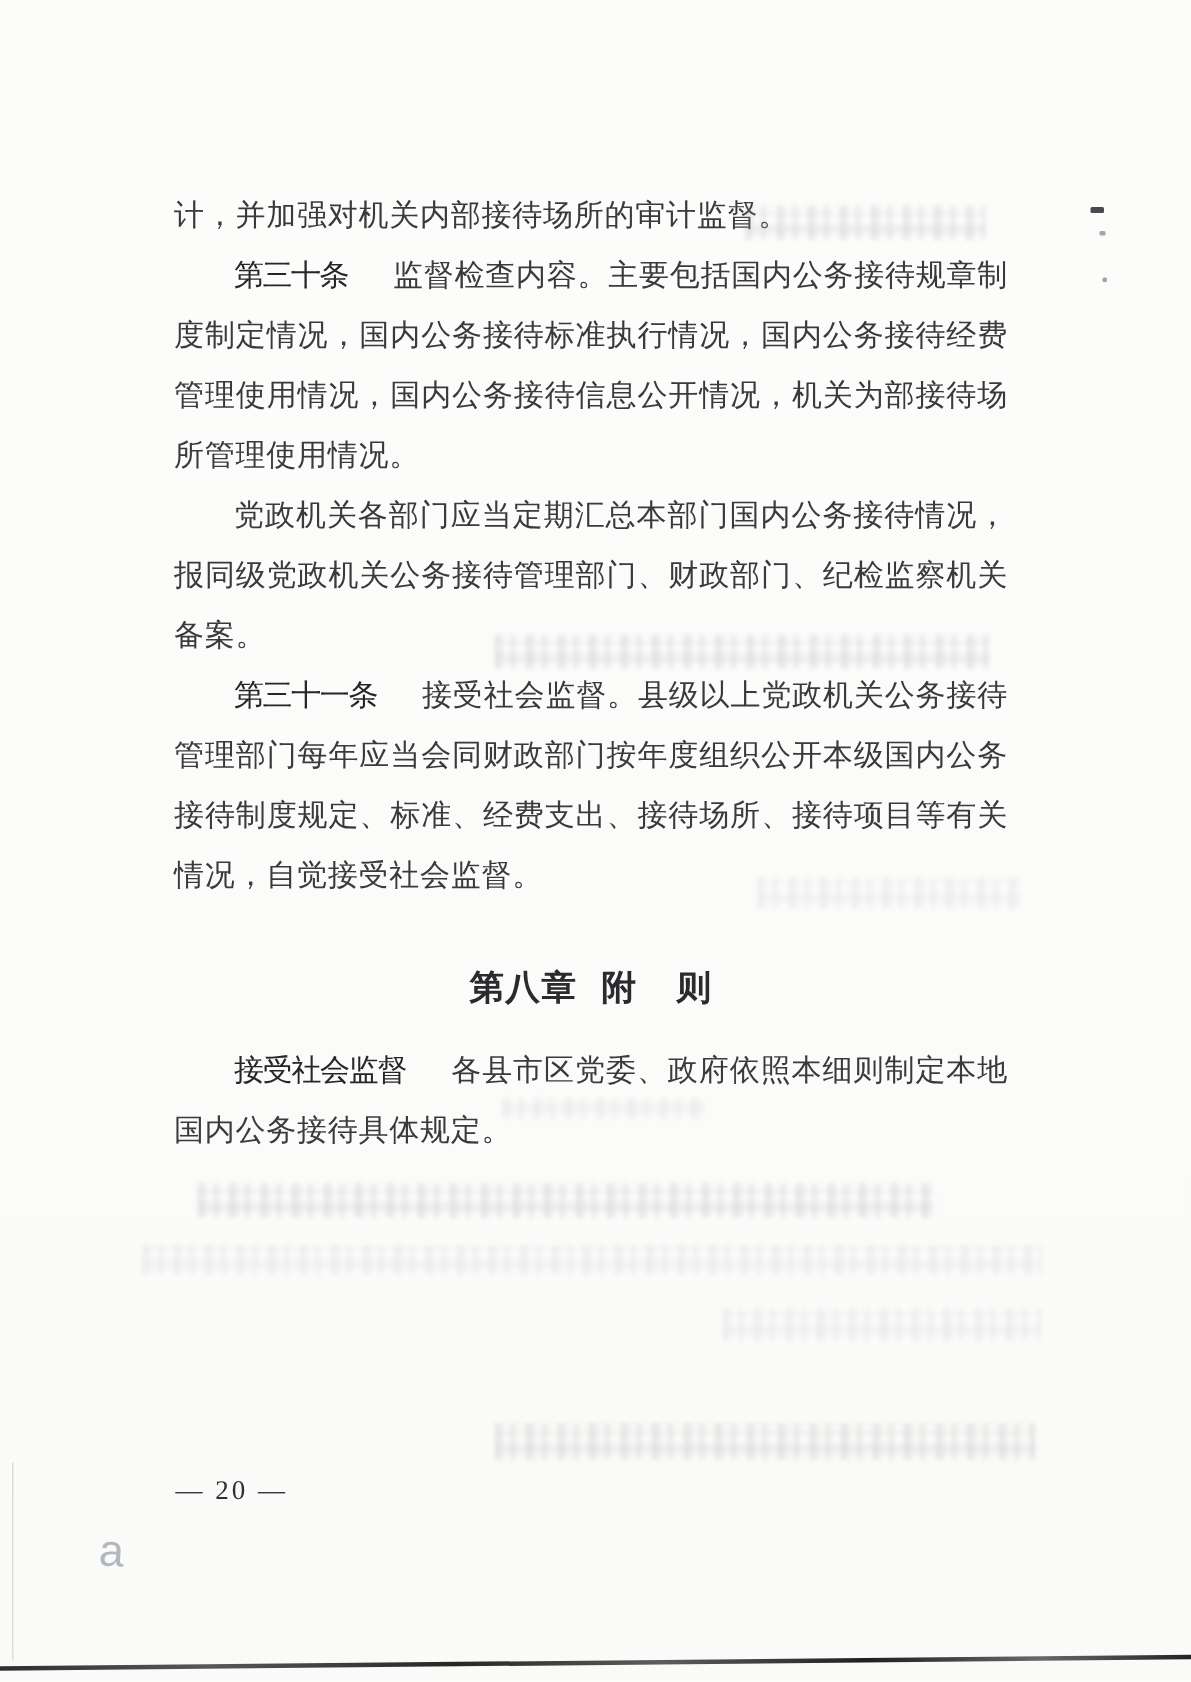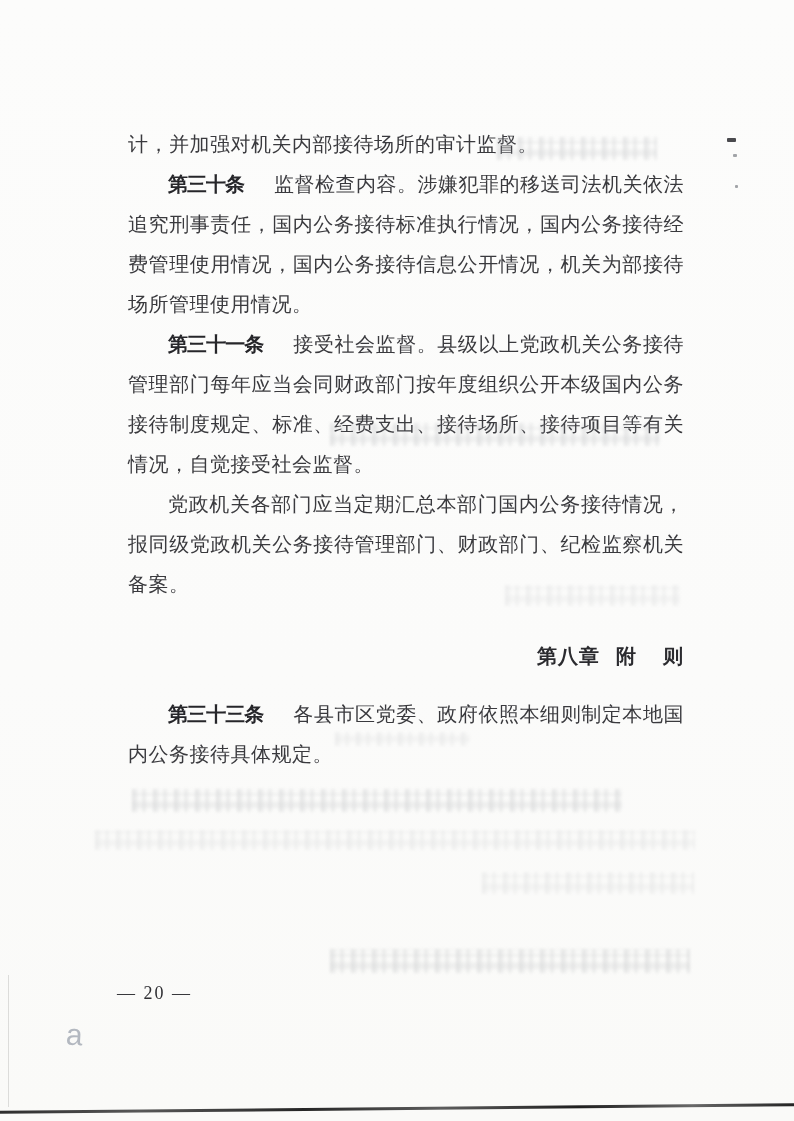--- a/index.html
+++ b/index.html
@@ -10,45 +10,45 @@
     overflow:hidden;
     font-family:"Liberation Serif","DejaVu Serif",serif;
   }
   .page{
     position:absolute;inset:0;
     background:linear-gradient(180deg,#fcfcfb 0%,#fbfbfa 60%,#fafaf8 100%);
   }
   
   .text-block{
     position:absolute;
-    left:128px;top:124px;width:556px;
+    left:116px;top:124px;width:556px;
     color:#3a3a3e;
     font-size:20px;
     line-height:40px;
     letter-spacing:0.5px;
   }
   .para{
     margin:0;
     text-align:justify;
     text-indent:2em;
   }
   .para.no-indent{text-indent:0;}
   .lead{
     font-family:"Liberation Sans","DejaVu Sans",sans-serif;
-    font-weight:700;
+    font-weight:400;
     color:#26262a;
     letter-spacing:-1px;
     margin-right:30px;
   }
   .chapter{
     margin:34px 0 0 0;
-    text-align:right;
-    font-family:Liberation Mono, monospace;
+    text-align:center;
+    font-family:Liberation Sans, sans-serif;
     font-weight:700;
-    font-size:20px;
+    font-size:23px;
     line-height:40px;
     color:#2b2b2f;
     letter-spacing:1px;
     text-indent:0;
   }
   .chapter .ct1{margin-left:16px;}
   .chapter .ct2{margin-left:26px;}
   .para.after-chapter{margin-top:16px;}
   
   .page-number{
@@ -102,30 +102,30 @@
 </style>
 </head>
 <body>
 
 <main class="page">
 
   <section class="text-block">
 
     <p class="para no-indent"><span>计，并加强对机关内部接待场所的审计监督。</span></p>
 
-    <p class="para"><span class="lead">第三十条</span><span>监督检查内容。涉嫌犯罪的移送司法机关依法追究刑事责任，国内公务接待标准执行情况，国内公务接待经费管理使用情况，国内公务接待信息公开情况，机关为部接待场所管理使用情况。</span></p>
+    <p class="para"><span class="lead">第三十条</span><span>监督检查内容。主要包括国内公务接待规章制度制定情况，国内公务接待标准执行情况，国内公务接待经费管理使用情况，国内公务接待信息公开情况，机关为部接待场所管理使用情况。</span></p>
+
+    <p class="para"><span>党政机关各部门应当定期汇总本部门国内公务接待情况，报同级党政机关公务接待管理部门、财政部门、纪检监察机关备案。</span></p>
 
     <p class="para"><span class="lead">第三十一条</span><span>接受社会监督。县级以上党政机关公务接待管理部门每年应当会同财政部门按年度组织公开本级国内公务接待制度规定、标准、经费支出、接待场所、接待项目等有关情况，自觉接受社会监督。</span></p>
-
-    <p class="para"><span>党政机关各部门应当定期汇总本部门国内公务接待情况，报同级党政机关公务接待管理部门、财政部门、纪检监察机关备案。</span></p>
 
 
     <h2 class="chapter"><span>第八章</span><span class="ct1">附</span><span class="ct2">则</span></h2>
 
-    <p class="para after-chapter"><span class="lead">第三十三条</span><span>各县市区党委、政府依照本细则制定本地国内公务接待具体规定。</span></p>
+    <p class="para after-chapter"><span class="lead">接受社会监督</span><span>各县市区党委、政府依照本细则制定本地国内公务接待具体规定。</span></p>
 
   </section>
 
   <div class="page-number">— 20 —</div>
 
   <div class="hand-mark">a</div>
 
   <div class="ghost" style="left:497px;top:137px;width:160px;height:23px;"></div>
   <div class="ghost" style="left:330px;top:423px;width:330px;height:23px;"></div>
   <div class="ghost faint" style="left:505px;top:585px;width:175px;height:21px;"></div>

